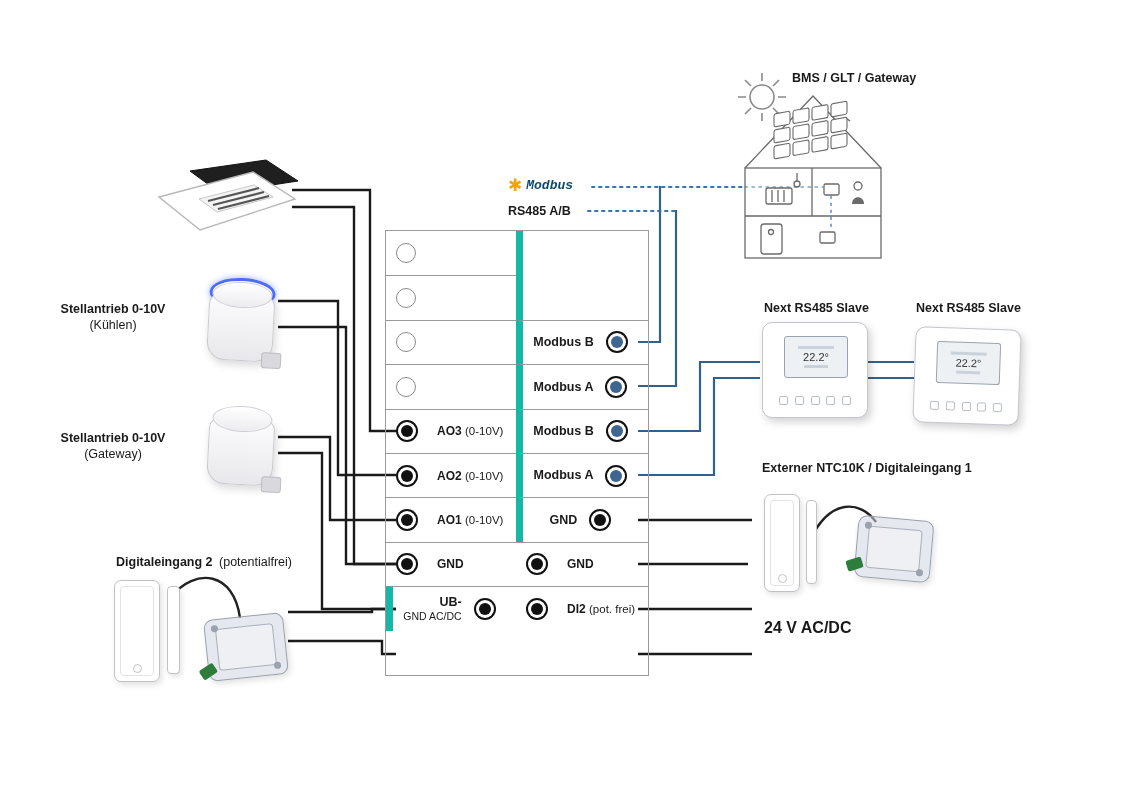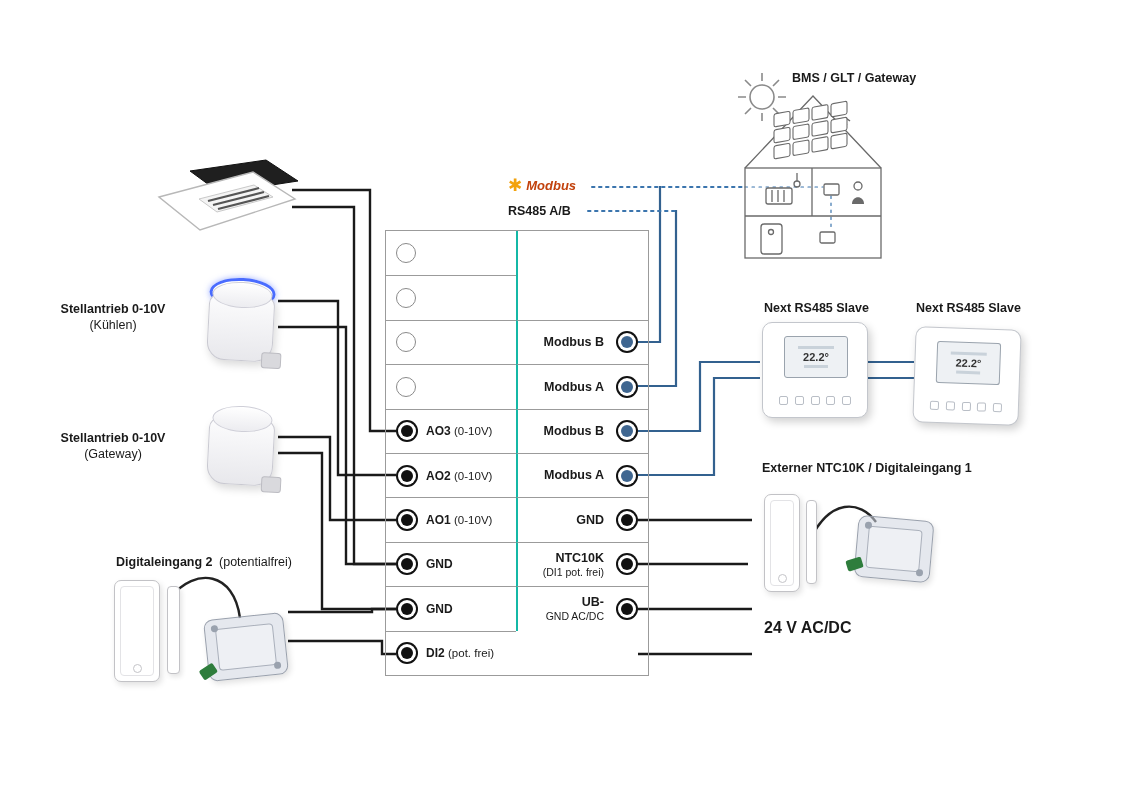--- a/index.html
+++ b/index.html
@@ -10,29 +10,29 @@
 
   
   .lab { position:absolute; font-size:12.5px; line-height:1.3; }
   .lab .b { font-weight:700; }
   .lab .r { font-weight:400; }
   .center { text-align:center; }
   .big { font-size:16px; font-weight:700; }
   .bold { font-weight:700; }
   .modbus-logo { position:absolute; display:flex; align-items:center; gap:4px; }
   .modbus-gear { font-size:17px; color:#f2a20c; line-height:1; }
-  .modbus-word { font-weight:700; font-size:13px; color:#c2410c; font-style:italic; }
+  .modbus-word { font-weight:700; font-size:13px; color:#0c4a6e; font-style:italic;font-family:Liberation Mono, monospace; }
 
   
   .tblock { position:absolute; left:385px; top:230px; width:264px; height:446px;
             border:1px solid #9b9b9b; display:grid;
             grid-template-columns:130px 1fr; grid-template-rows:repeat(10,1fr); }
   .c { position:relative; display:flex; align-items:center; }
-  .c.leftc  { padding-left:10px; gap:8px; }
-  .c.rightc { border-left:2px solid #14b8a6; justify-content:flex-end; padding-right:10px; gap:12px; }
+  .c.leftc  { padding-left:10px; gap:19px; }
+  .c.rightc { border-left:7px solid #14b8a6; justify-content:center; padding-right:10px; gap:12px; }
   .bt { border-top:1px solid #9b9b9b; }
   .hole { width:20px; height:20px; border:1.6px solid #8a8a8a; border-radius:50%; background:#fff; flex:0 0 auto; }
   .dot { width:12px; height:12px; border-radius:50%; background:#111;
          box-shadow:0 0 0 3px #fff, 0 0 0 5px #111; flex:0 0 auto; margin:5px; }
   .dot.blue { background:#3f6690; }
   .llbl { font-size:12px; white-space:nowrap; }
   .llbl b { font-weight:700; }
   .llbl .dt { font-size:11.5px; font-weight:400; }
   .rlbl { display:flex; flex-direction:column; align-items:flex-end; line-height:1.18; text-align:right; }
   .rlbl .l1 { font-weight:700; font-size:12.5px; white-space:nowrap; }
@@ -67,21 +67,21 @@
   .jb-green { position:absolute; width:16px; height:11px; background:#2e7d3c; border-radius:2px; }
 
   
   .tstat { position:absolute; width:106px; height:96px; background:#fff; border:1px solid #c3c6cc;
            border-radius:10px; box-shadow:3px 4px 8px rgba(0,0,0,.18); }
   .tscreen { position:absolute; left:21px; top:13px; width:64px; height:42px; background:#eef1f4;
              border:1px solid #9aa3ad; border-radius:3px; display:flex; flex-direction:column;
              align-items:center; justify-content:center; }
   .tline { width:36px; height:3px; background:#c9d2da; margin:2px 0; }
   .tline.short { width:24px; }
-  .ttemp { font-size:11px; font-weight:700; color:#333; line-height:1.1; }
+  .ttemp { font-size:11px; font-weight:400; color:#333; line-height:1.1; }
   .ticons { position:absolute; left:16px; right:16px; bottom:12px; display:flex; justify-content:space-between; }
   .ticon { width:9px; height:9px; border:1px solid #b9bec6; border-radius:2px; }
 </style>
 </head>
 <body>
 
 <div class="canvas">
 
   <svg class="layer" width="1132" height="800" viewBox="0 0 1132 800">
 
@@ -231,27 +231,20 @@
       <span class="rlbl">
           <span class="l1">GND</span>
         </span>
       <span class="dot"></span>
     </div>
 
     <div class="c leftc bt">
       <span class="dot"></span>
       <span class="llbl"><b>GND</b>&nbsp;<span class="dt"></span></span>
     </div>
-    <div class="c rightc bt">
-      <span class="rlbl">
-          <span class="l1">NTC10K</span>
-          <span class="l2">(DI1 pot. frei)</span>
-        </span>
-      <span class="dot"></span>
-    </div>
 
     <div class="c leftc bt">
       <span class="dot"></span>
       <span class="llbl"><b>GND</b>&nbsp;<span class="dt"></span></span>
     </div>
     <div class="c rightc bt">
       <span class="rlbl">
           <span class="l1">UB-</span>
           <span class="l2">GND AC/DC</span>
         </span>

